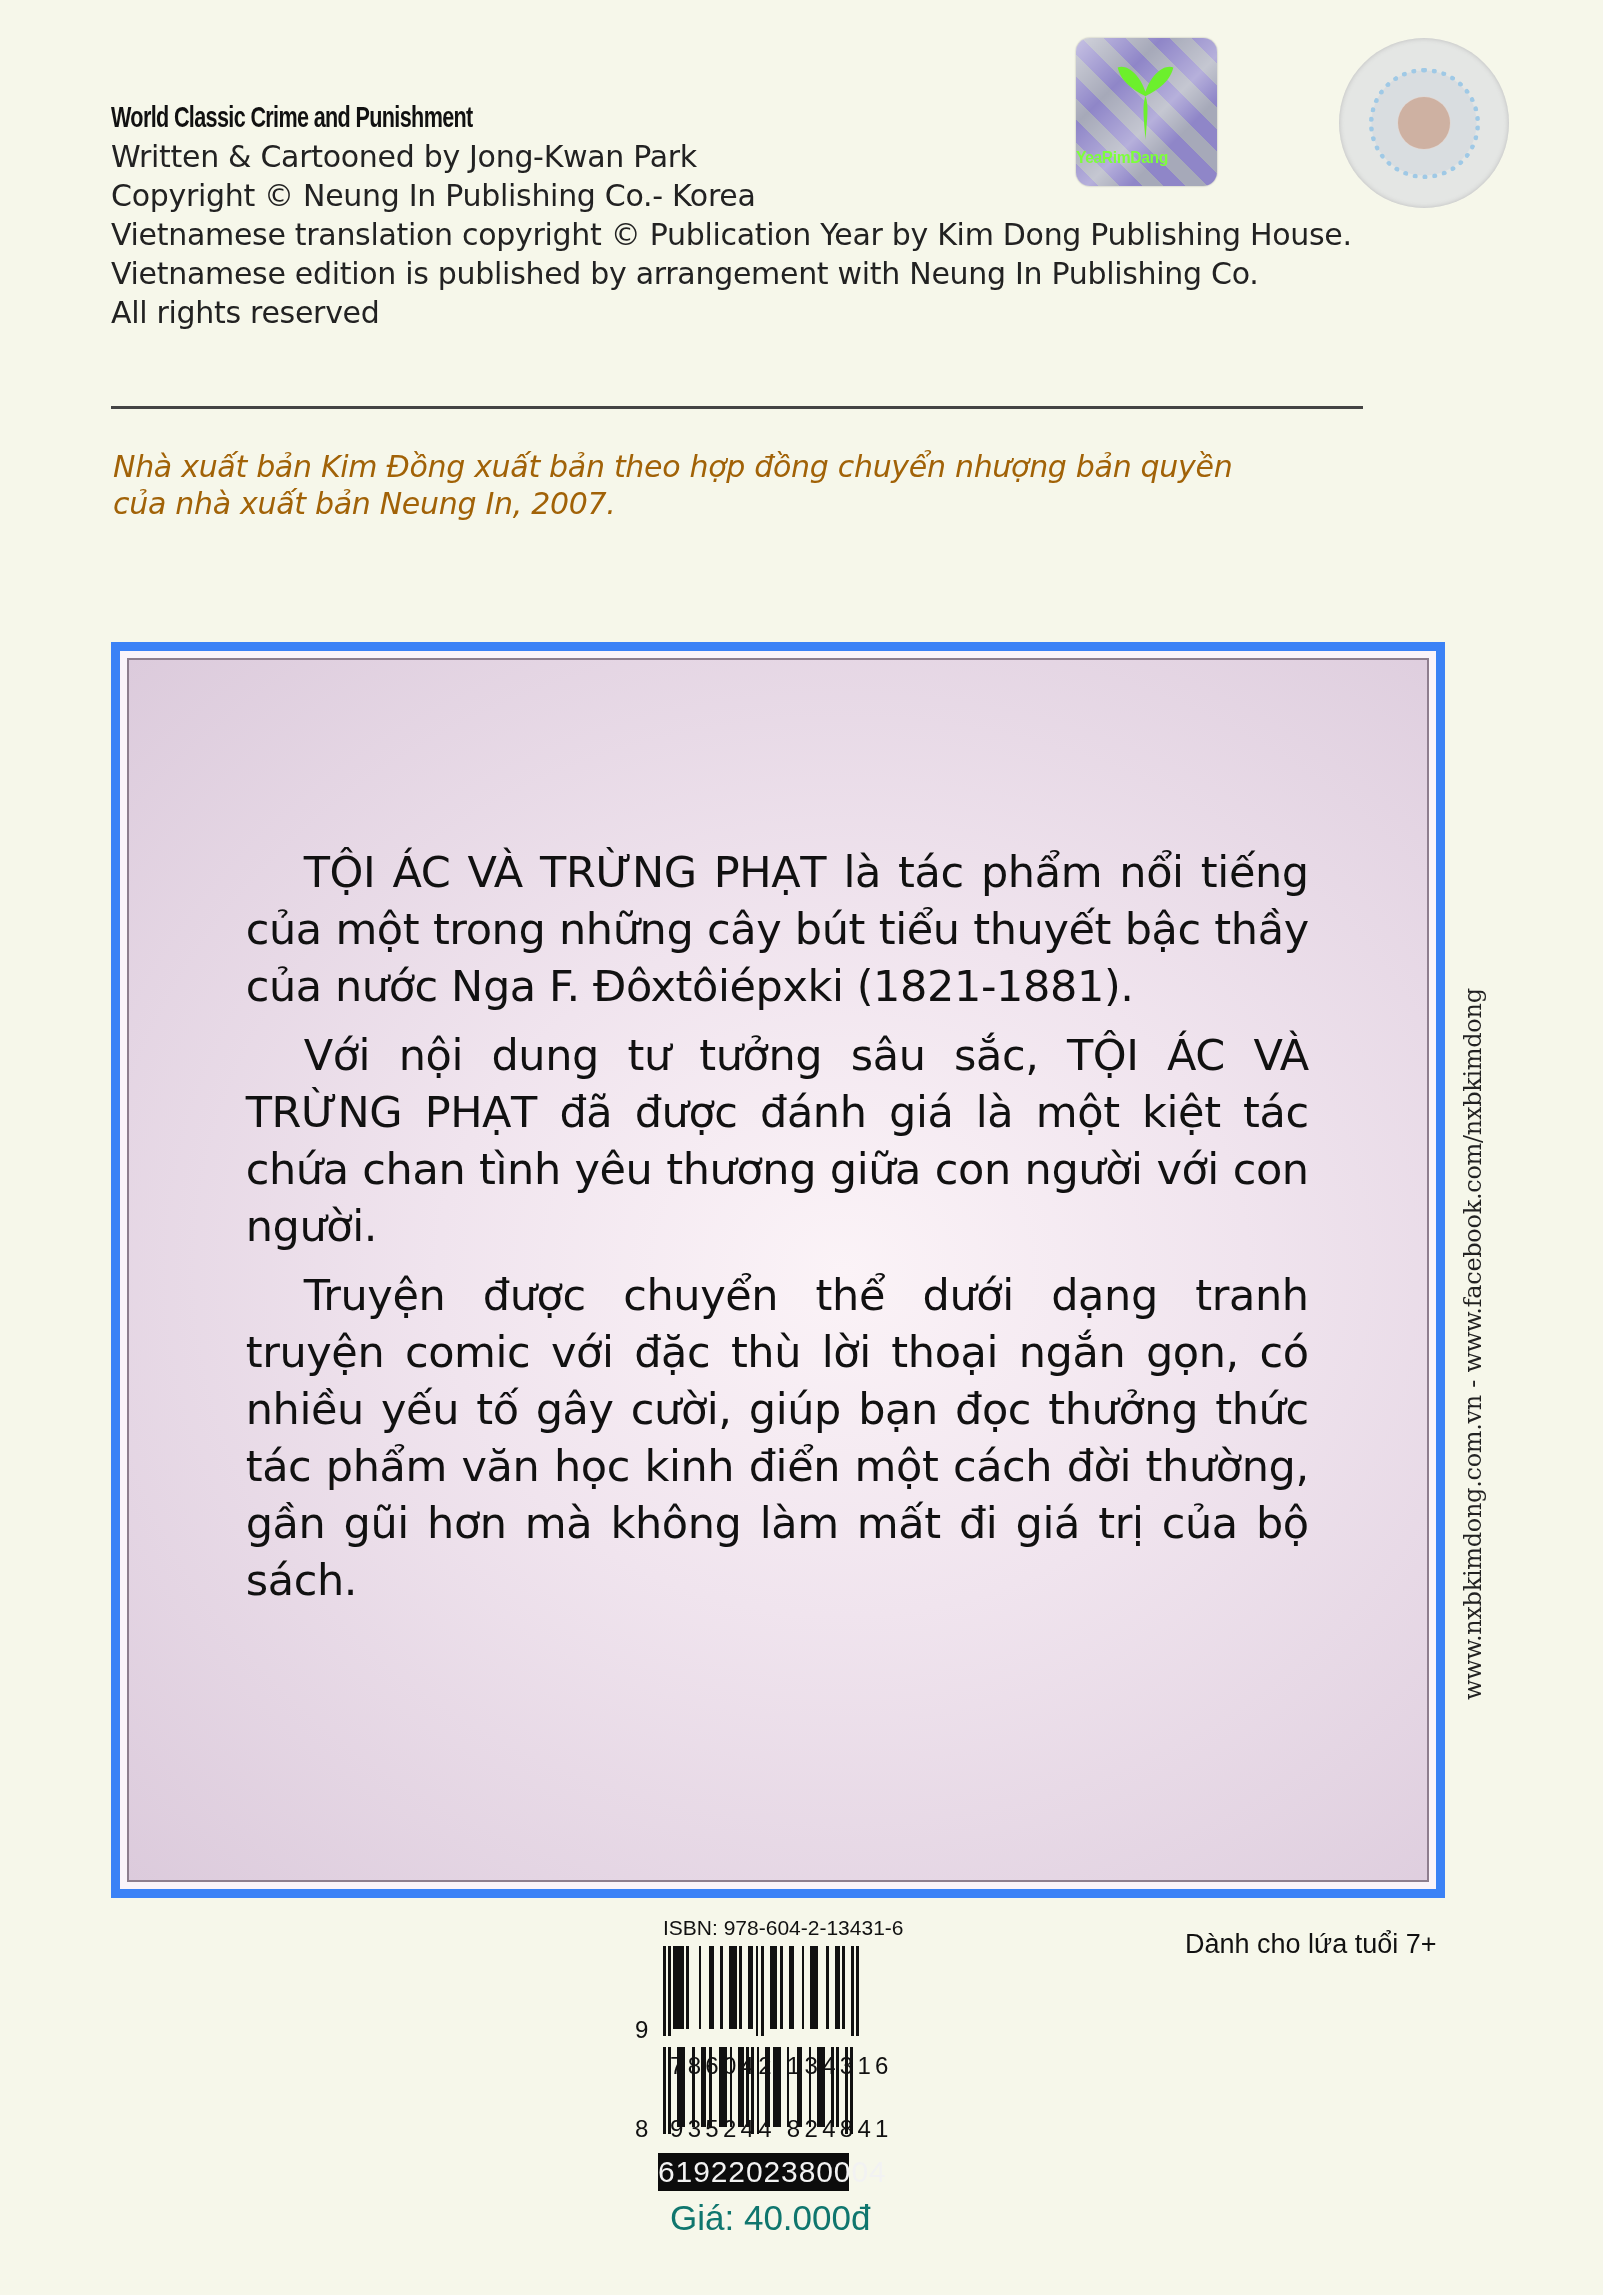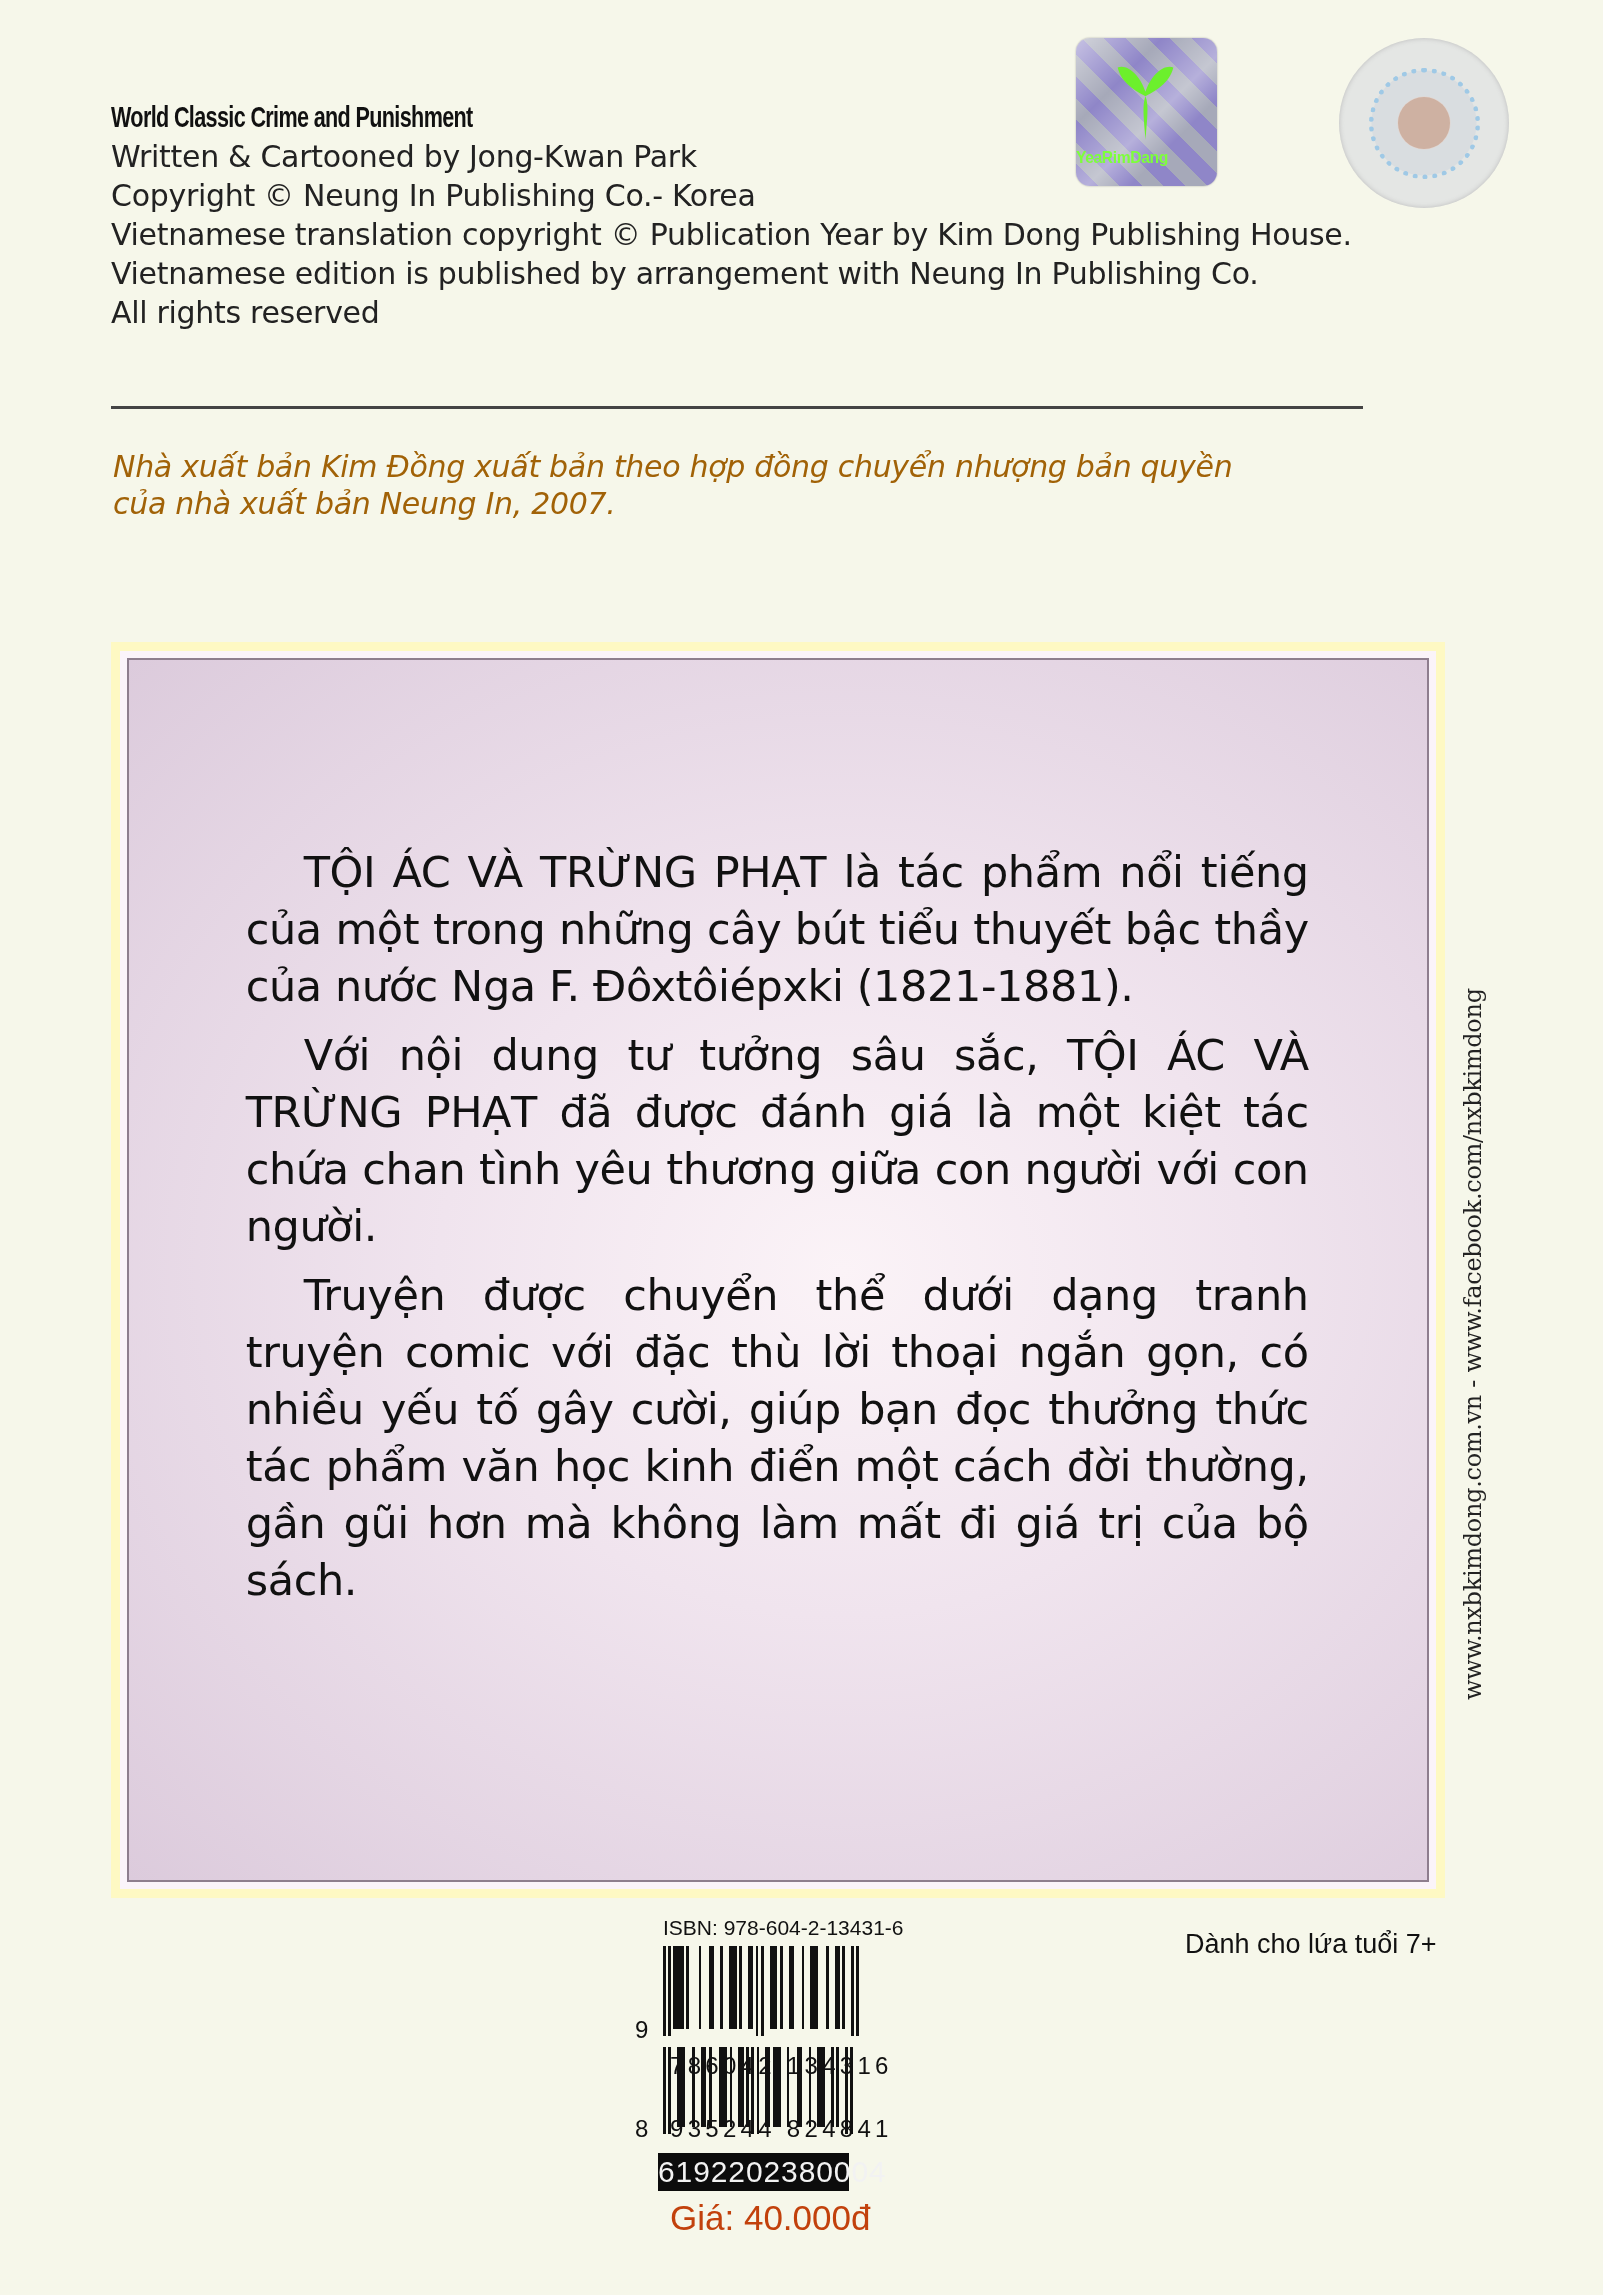--- a/index.html
+++ b/index.html
@@ -55,21 +55,21 @@
   .hologram-round .ring {
     position: absolute; left: 30px; top: 30px; width: 111px; height: 111px;
     border-radius: 50%; border: 5.2px dotted #9fc9e6; box-sizing: border-box;
   }
   .hologram-round .core {
     position: absolute; left: 59px; top: 59px; width: 52px; height: 52px;
     border-radius: 50%; background: #c9a896; opacity: 0.8;
   }
   .frame {
     position: absolute; left: 111px; top: 642px; width: 1334px; height: 1256px;
-    background: #fef9c3; box-sizing: border-box; padding: 8.7px;
+    background: #3b82f6; box-sizing: border-box; padding: 8.7px;
   }
   .frame-white {
     width: 100%; height: 100%; background: #fbf4fa; box-sizing: border-box; padding: 7px;
   }
   .frame-inner {
     width: 100%; height: 100%; box-sizing: border-box;
     border: 2.6px solid #8e7e8e;
     background: radial-gradient(ellipse at 55% 50%, #fbf3f7 0%, #f0e4ee 40%, #dccbdc 100%);
     position: relative;
   }
@@ -98,21 +98,21 @@
   .code-badge {
     position: absolute; left: 659px; top: 2016px; width: 191px; height: 38px;
     background: #0c0c0c; color: #f2f2f2;
   }
   .code-badge span {
     display: block; text-align: center; line-height: 38px;
     font-family: "Liberation Sans", sans-serif; font-size: 30px; letter-spacing: 0.9px;
   }
   .price {
     position: absolute; left: 670px; top: 2198px;
-    font-family: "Liberation Sans", sans-serif; font-size: 35px; color: #c2410c;
+    font-family: "Liberation Sans", sans-serif; font-size: 35px; color: #0f766e;
   }
   .age {
     position: absolute; left: 1185px; top: 1929px;
     font-family: "Liberation Sans", sans-serif; font-size: 27px; color: #111;
   }
 </style>
 </head>
 <body>
 
 <div class="credits">

